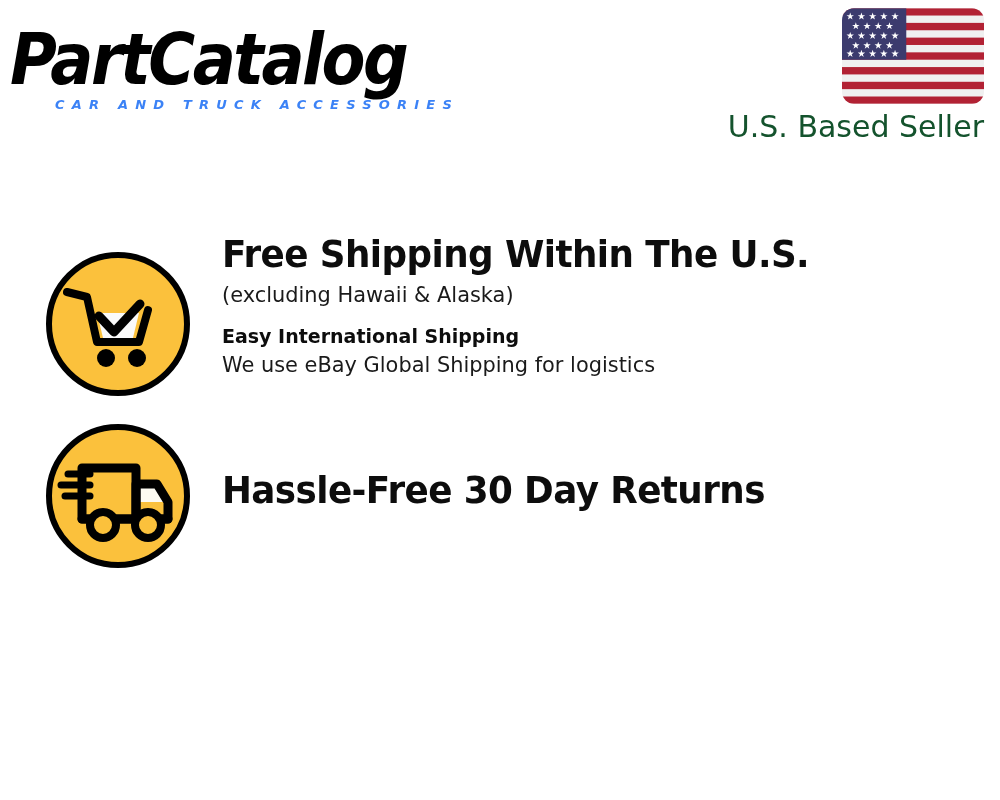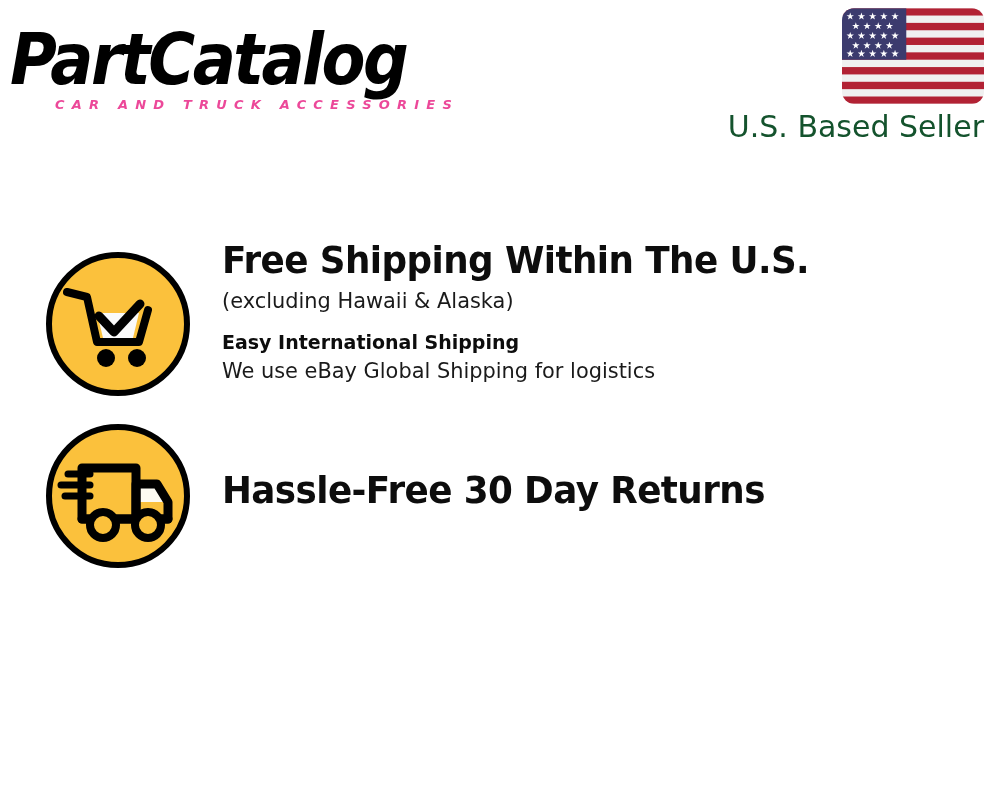--- a/index.html
+++ b/index.html
@@ -46,21 +46,21 @@
   }
   #brand-tagline {
     position: absolute;
     left: 45px;
     top: 74px;
     font-family: "DejaVu Sans", sans-serif;
     font-style: italic;
     font-weight: bold;
     font-size: 13px;
     letter-spacing: 7.2px;
-    color: #ec4899;
+    color: #3b82f6;
     white-space: nowrap;
     transform: scaleY(0.95);
     transform-origin: left top;
   }
 
   
   #seller-badge {
     position: absolute;
     right: 16px;
     top: 8px;
@@ -141,21 +141,21 @@
     font-weight: bold;
     font-size: 20px;
     line-height: 28px;
     color: #0d0d0d;
     transform: scaleX(0.95);
     transform-origin: left center;
     white-space: nowrap;
   }
 
   
-  #row-shipping .feature-text { top: 6px; }
+  #row-shipping .feature-text { top: 0; }
   #row-shipping .feature-title { margin-bottom: 4px; }
   #row-shipping .feature-sub-strong { margin-top: 12px; }
 
   
   #row-returns .feature-text,
   #row-same-day .feature-text {
     top: 0;
     height: 172px;
     display: flex;
     align-items: center;

